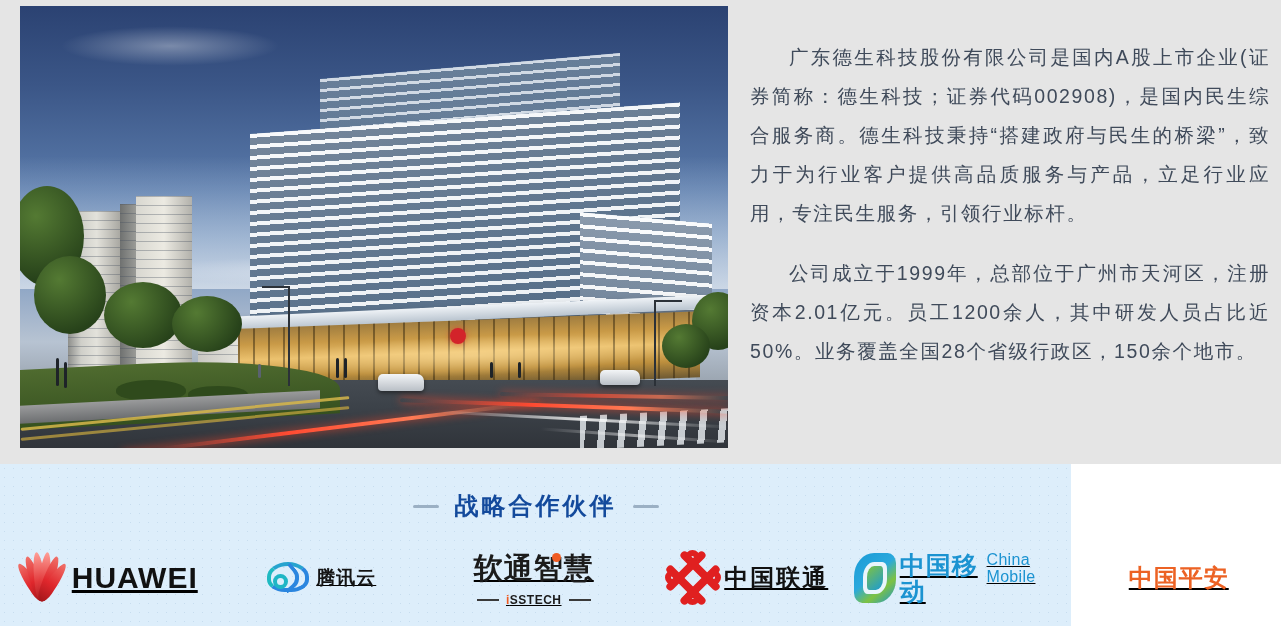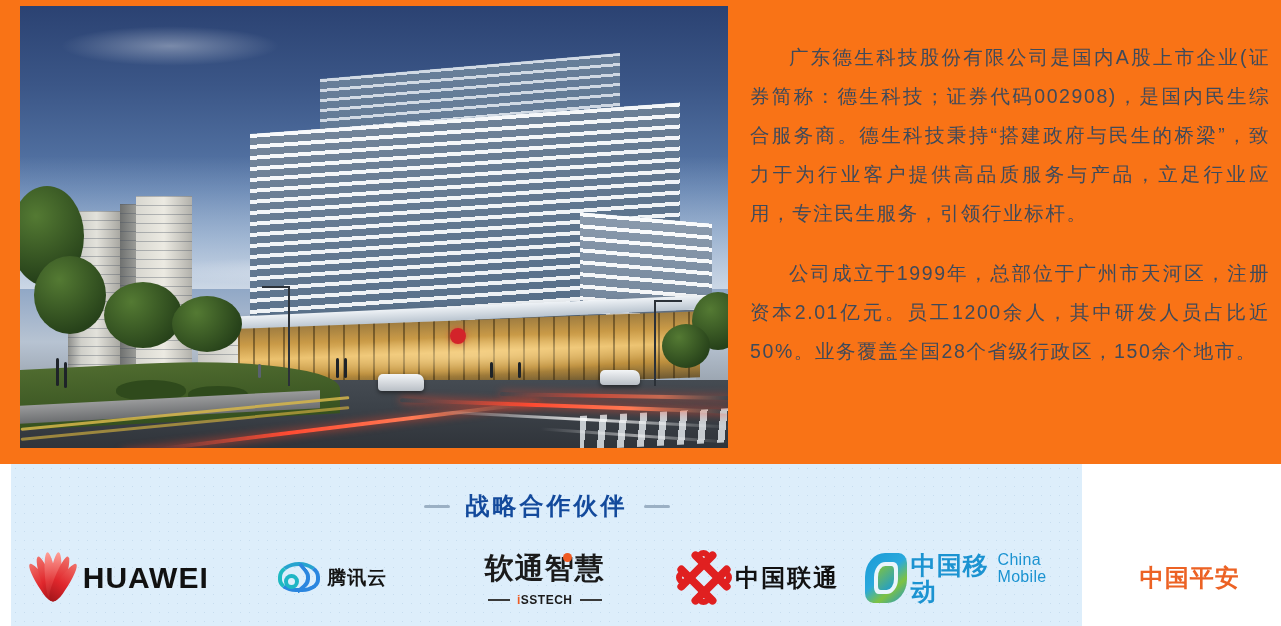--- a/index.html
+++ b/index.html
@@ -8,21 +8,21 @@
     background: #ffffff;
     font-family: "Liberation Sans", "DejaVu Sans", sans-serif;
     overflow: hidden;
   }
   .page { position: relative; width: 1281px; height: 626px; background:#fff; }
 
   
   .top-section {
     position: absolute; left: 0; top: 0;
     width: 1281px; height: 464px;
-    background: #f97316;
+    background: #e5e5e5;
   }
 
   
   .hero {
     position: absolute; left: 20px; top: 6px;
     width: 708px; height: 442px;
     overflow: hidden;
     background: linear-gradient(180deg,#2b4272 0%, #3b5687 18%, #5a7bab 42%, #8aa3c4 62%, #b7c3d2 76%, #98a2ad 86%, #5d646c 100%);
   }
   .sky-haze{
@@ -196,21 +196,21 @@
     letter-spacing:1.6px;
     text-indent:2em;
     text-align:justify;
     text-justify:inter-ideograph;
     font-family:"Liberation Sans","DejaVu Sans",sans-serif;
   }
   .intro p + p { margin-top: 21px; }
 
   
   .partners {
-    position:absolute; left:11px; top:464px;
+    position:absolute; left:0; top:464px;
     width:1071px; height:162px;
     background:#ddeefb;
     background-image:
       radial-gradient(rgba(150,185,215,.30) 0.8px, rgba(0,0,0,0) 0.9px);
     background-size: 9px 9px;
   }
   .partners-title{
     position:absolute; left:0; top:26px; width:100%;
     display:flex; align-items:center; justify-content:center; gap:16px;
   }
@@ -220,20 +220,21 @@
     font-family:"Liberation Sans","DejaVu Sans",sans-serif;
   }
   .logo-row{
     position:absolute; left:0; top:70px; width:1281px; height:88px;
     display:flex; align-items:center;
   }
   .logo-cell{
     flex:1 1 0; height:88px;
     display:flex; align-items:center; justify-content:center;
     gap:4px;
+    text-decoration:underline;
   }
 
   
   .hw-mark{ position:relative; width:52px; height:50px; }
   .hw-petal{
     position:absolute; left:50%; bottom:2px;
     width:11px; height:44px;
     background:linear-gradient(180deg,#f0716a 0%, #e0272c 55%, #a6161b 100%);
     border-radius:55% 55% 45% 45% / 70% 70% 30% 30%;
     transform-origin: 50% 94%;

